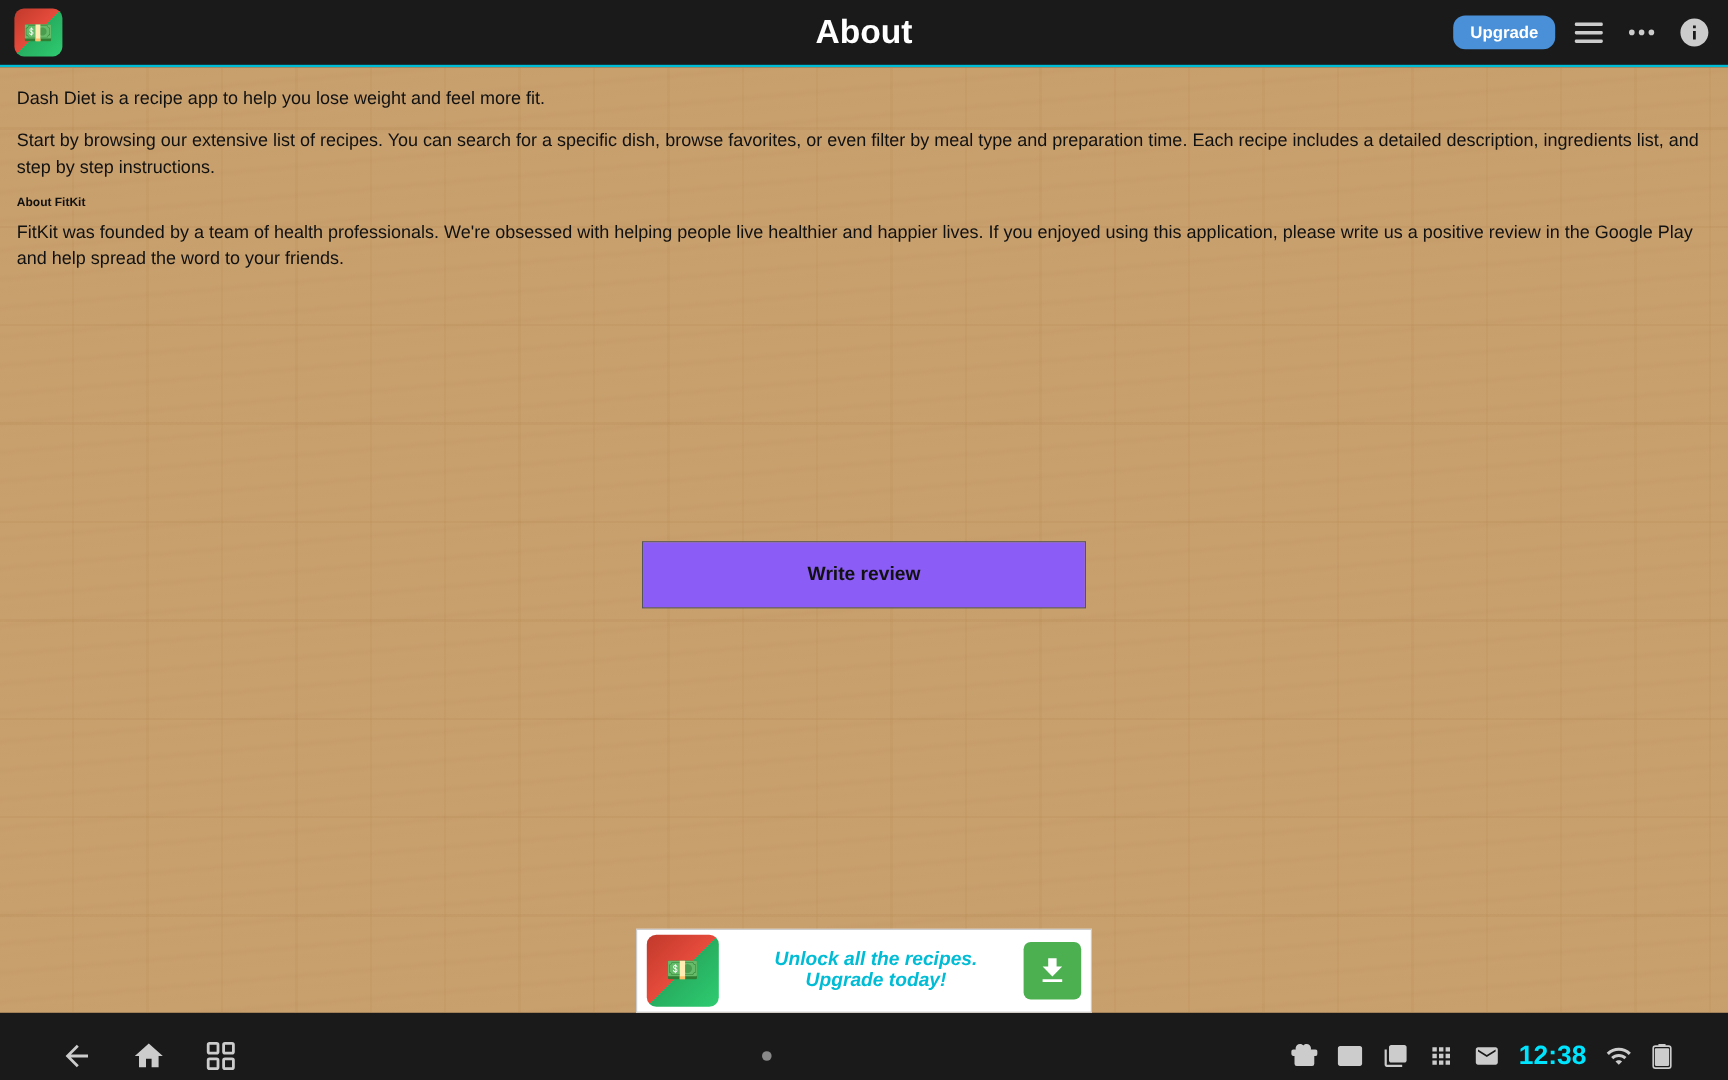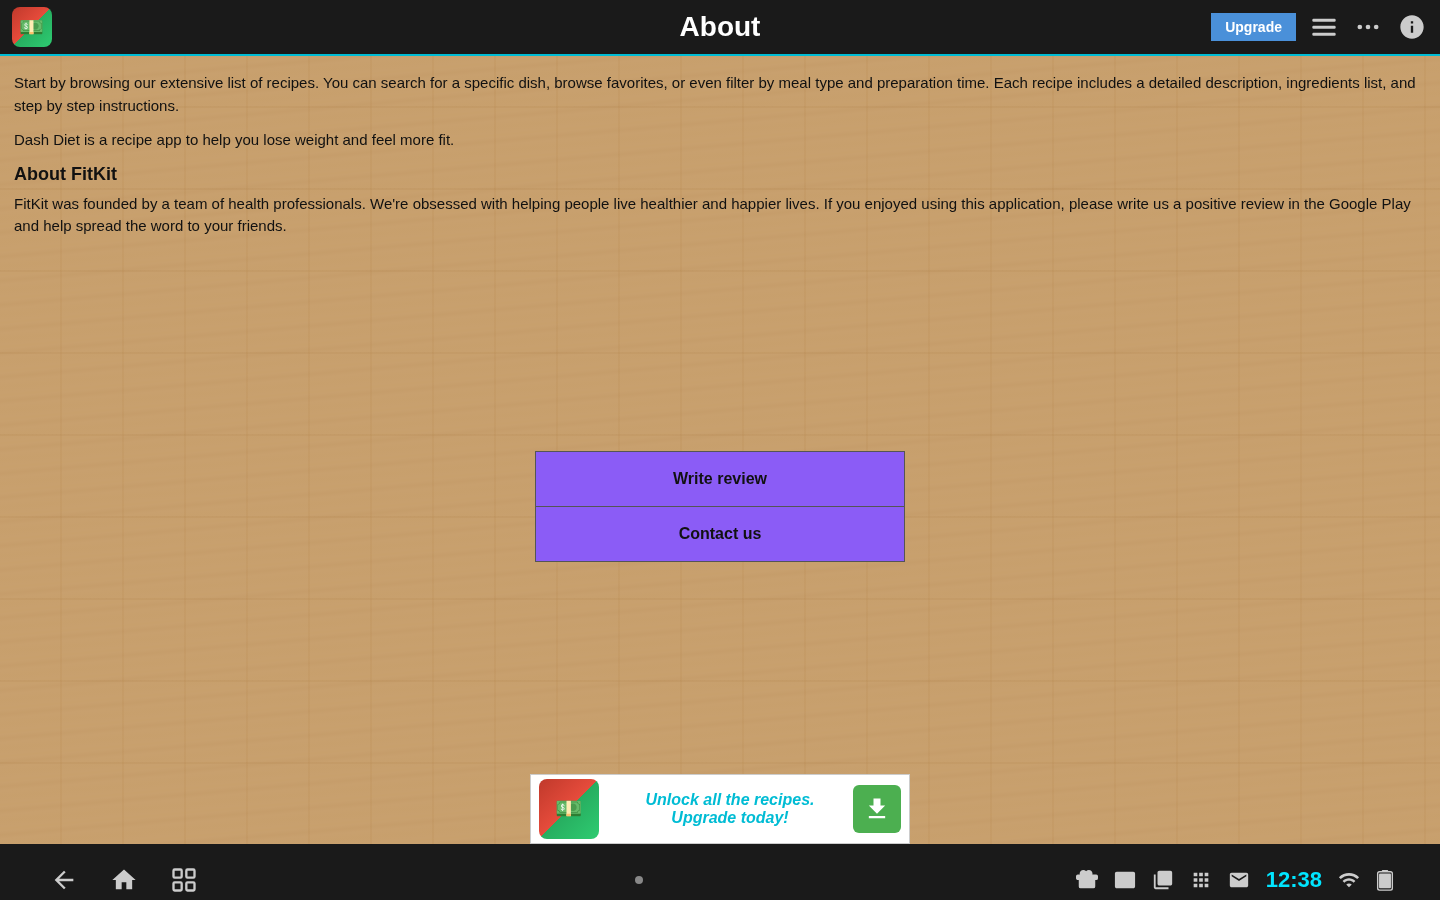--- a/index.html
+++ b/index.html
@@ -30,21 +30,21 @@
       font-weight: bold;
       position: absolute;
       left: 50%;
       transform: translateX(-50%);
     }
     #topbar-right { display: flex; align-items: center; gap: 12px; }
     #upgrade-btn {
       background: #4a90d9;
       color: #fff;
       border: none;
-      border-radius: 0;
+      border-radius: 10px;
       padding: 6px 14px;
       font-size: 14px;
       font-weight: bold;
       cursor: pointer;
     }
     .topbar-icon {
       width: 32px; height: 32px;
       display: flex; align-items: center; justify-content: center;
       cursor: pointer;
     }
@@ -96,21 +96,21 @@
       position: relative;
       z-index: 1;
     }
     .content-text {
       font-size: 15px;
       line-height: 1.5;
       color: #111;
       margin-bottom: 12px;
     }
     .about-heading {
-      font-size: 18px;
+      font-size: 10px;
       font-weight: bold;
       color: #111;
       margin-bottom: 8px;
     }
 
     
     #action-buttons {
       position: absolute;
       left: 50%;
       transform: translateX(-50%);
@@ -232,29 +232,28 @@
     <div class="topbar-icon">
       <svg width="28" height="28" viewBox="0 0 24 24">
           <path d="M12 2C6.48 2 2 6.48 2 12s4.48 10 10 10 10-4.48 10-10S17.52 2 12 2zm1 15h-2v-6h2v6zm0-8h-2V7h2v2z"></path>
         </svg>
     </div>
   </div>
 </div>
 
 <div id="main">
   <div id="content">
+    <p class="content-text">Dash Diet is a recipe app to help you lose weight and feel more fit.</p>
     <p class="content-text">Start by browsing our extensive list of recipes. You can search for a specific dish, browse favorites, or even filter by meal type and preparation time. Each recipe includes a detailed description, ingredients list, and step by step instructions.</p>
-    <p class="content-text">Dash Diet is a recipe app to help you lose weight and feel more fit.</p>
     <p class="about-heading">About FitKit</p>
     <p class="content-text">FitKit was founded by a team of health professionals. We're obsessed with helping people live healthier and happier lives. If you enjoyed using this application, please write us a positive review in the Google Play and help spread the word to your friends.</p>
   </div>
 
   <div id="action-buttons">
     <button class="action-btn">Write review</button>
-    <button class="action-btn">Contact us</button>
   </div>
 
   <div id="ad-banner">
     <div id="ad-icon">
       <span style="font-size:22px;">💵</span>
     </div>
     <div id="ad-text">
       <p>Unlock all the recipes.</p>
       <p>Upgrade today!</p>
     </div>

